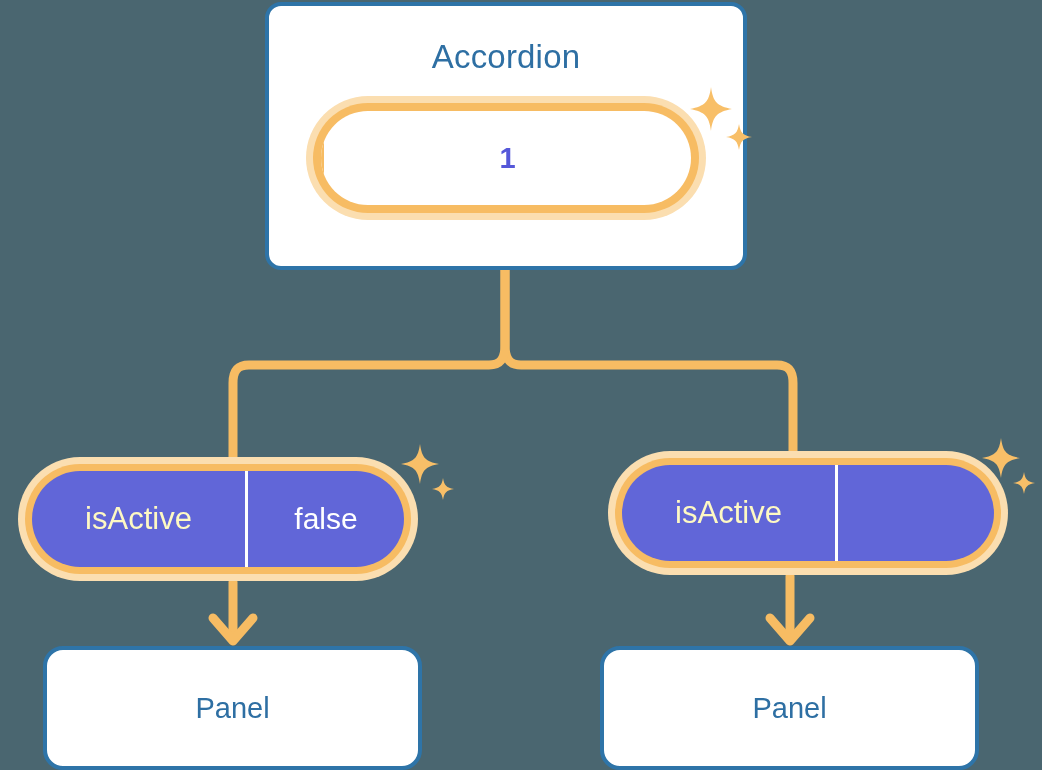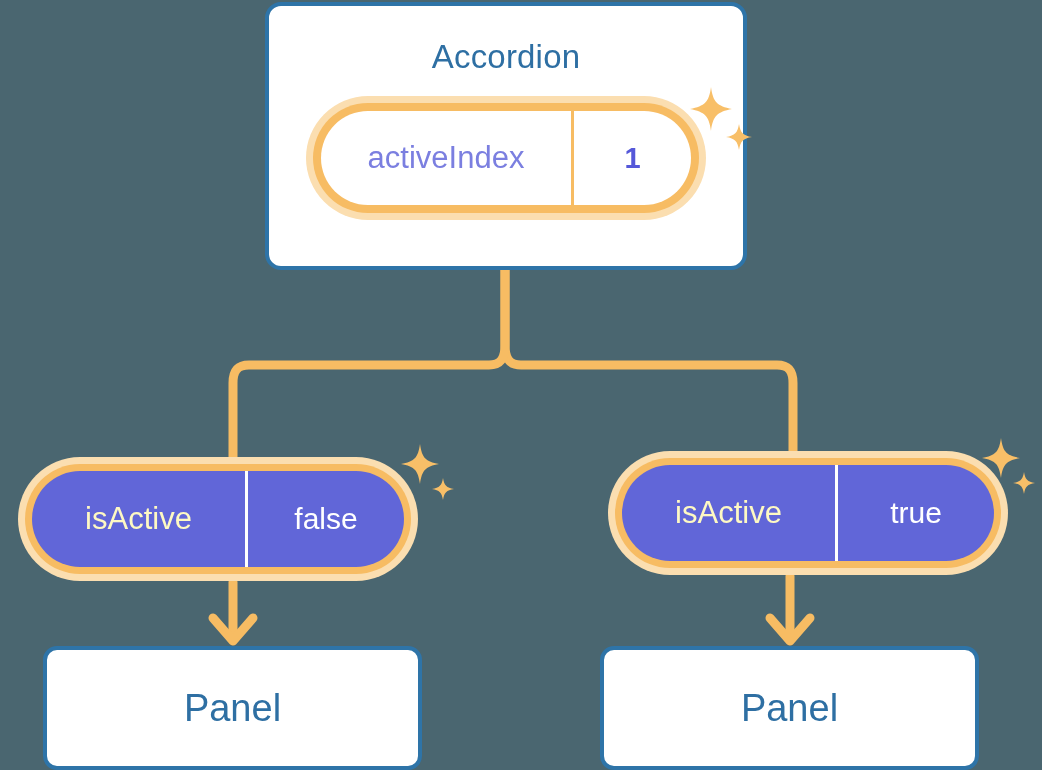--- a/index.html
+++ b/index.html
@@ -105,26 +105,26 @@
   .leaf-pill-wrap .pill-div  { width: 3px; height: 96px; background: #ffffff; flex: 0 0 3px; }
 
   #pill-left  { left: 18px;  top: 457px; }
   #pill-right { left: 608px; top: 451px; }
 
   
   .panel-box {
     position: absolute;
     background: #ffffff;
     border: 4px solid #2e74a8;
-    border-radius: 14px;
+    border-radius: 20px;
     box-sizing: border-box;
     display: flex;
     align-items: center;
     justify-content: center;
-    font-size: 38px;
+    font-size: 29px;
     color: #2e6fa3;
   }
   #panel-left  { left: 43px;  top: 646px; width: 379px; height: 124px; }
   #panel-right { left: 600px; top: 646px; width: 379px; height: 124px; }
 
   
   .sparkle {
     position: absolute;
     pointer-events: none;
   }
@@ -159,21 +159,20 @@
   </svg>
 
   <div id="root-card" class="card">
     <div class="card-title">Accordion</div>
   </div>
 
   <div id="root-pill-wrap">
     <div class="pill-ring"></div>
     <div class="pill-ring-inner"></div>
     <div class="pill-body">
-      <div class="pill-key">activeIndex</div>
       <div class="pill-div"></div>
       <div class="pill-val">1</div>
     </div>
   </div>
 
   <svg class="sparkle" style="left:686px; top:84px;" width="70" height="72" viewBox="0 0 70 72">
     <path d="M25 3 C27 18 31 22 46 25 C31 28 27 32 25 47 C23 32 19 28 4 25 C19 22 23 18 25 3 Z" fill="#f8bf68"></path>
     <path d="M53 40 C54.5 49 57 51.5 66 53 C57 54.5 54.5 57 53 66 C51.5 57 49 54.5 40 53 C49 51.5 51.5 49 53 40 Z" fill="#f8bf68"></path>
   </svg>
 
@@ -195,21 +194,20 @@
   <div id="panel-left" class="panel-box">
     <span>Panel</span>
   </div>
 
   <div id="pill-right" class="leaf-pill-wrap">
     <div class="pill-ring"></div>
     <div class="pill-ring-inner"></div>
     <div class="pill-body">
       <div class="pill-key">isActive</div>
       <div class="pill-div"></div>
-      <div class="pill-val">true</div>
     </div>
   </div>
 
   <svg class="sparkle" style="left:980px; top:434px;" width="58" height="66" viewBox="0 0 58 66">
     <path d="M21 4 C23 18 26.5 21.5 40 24 C26.5 26.5 23 30 21 44 C19 30 15.5 26.5 2 24 C15.5 21.5 19 18 21 4 Z" fill="#f8bf68"></path>
     <path d="M44 38 C45.2 45.5 47.5 47.8 55 49 C47.5 50.2 45.2 52.5 44 60 C42.8 52.5 40.5 50.2 33 49 C40.5 47.8 42.8 45.5 44 38 Z" fill="#f8bf68"></path>
   </svg>
 
   <div id="panel-right" class="panel-box">
     <span>Panel</span>

